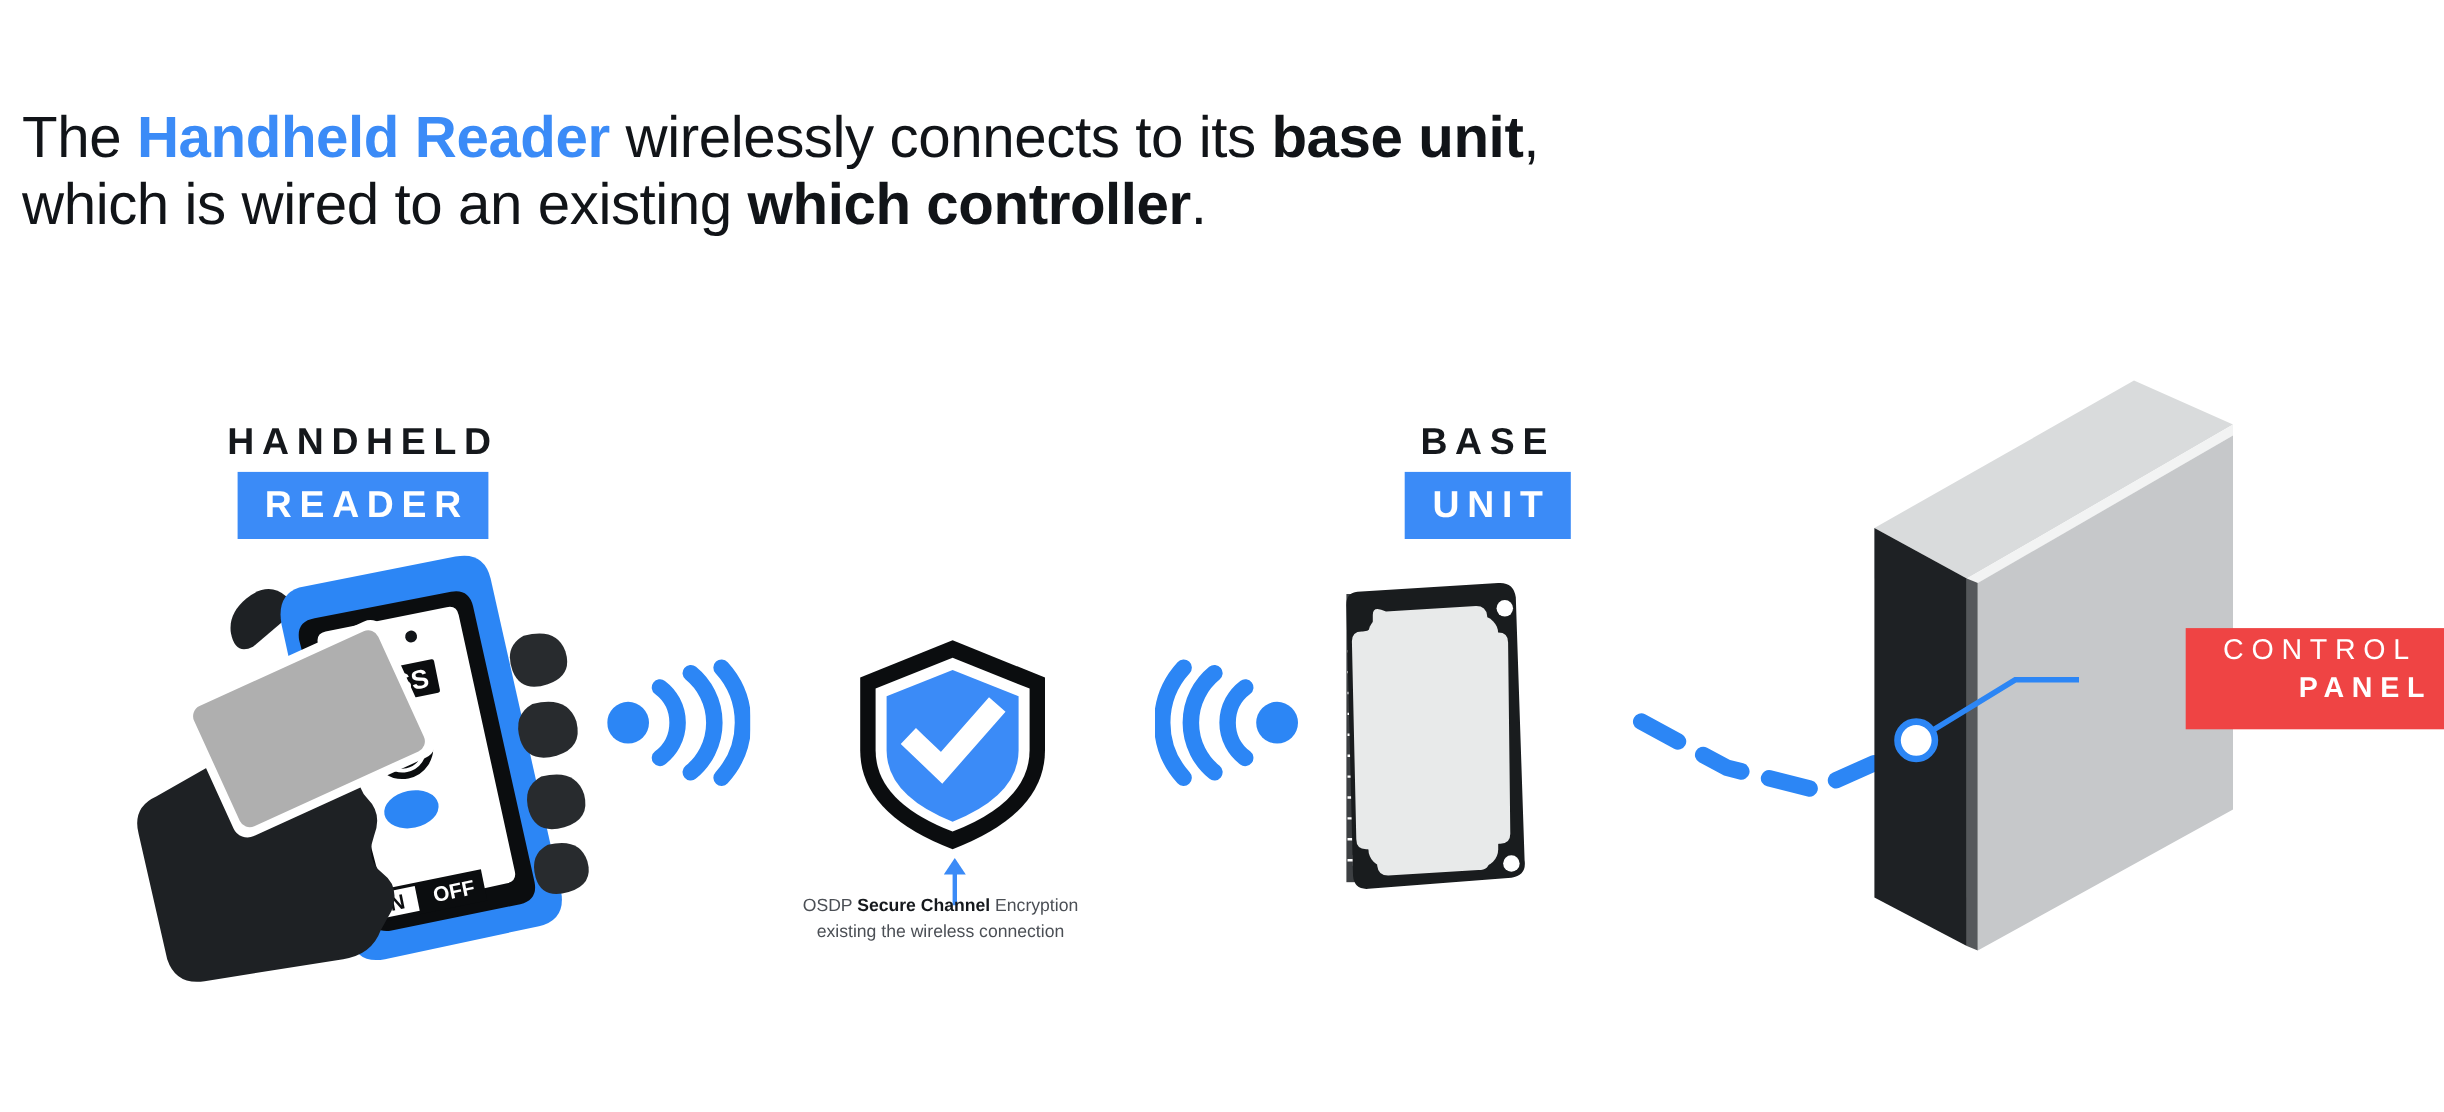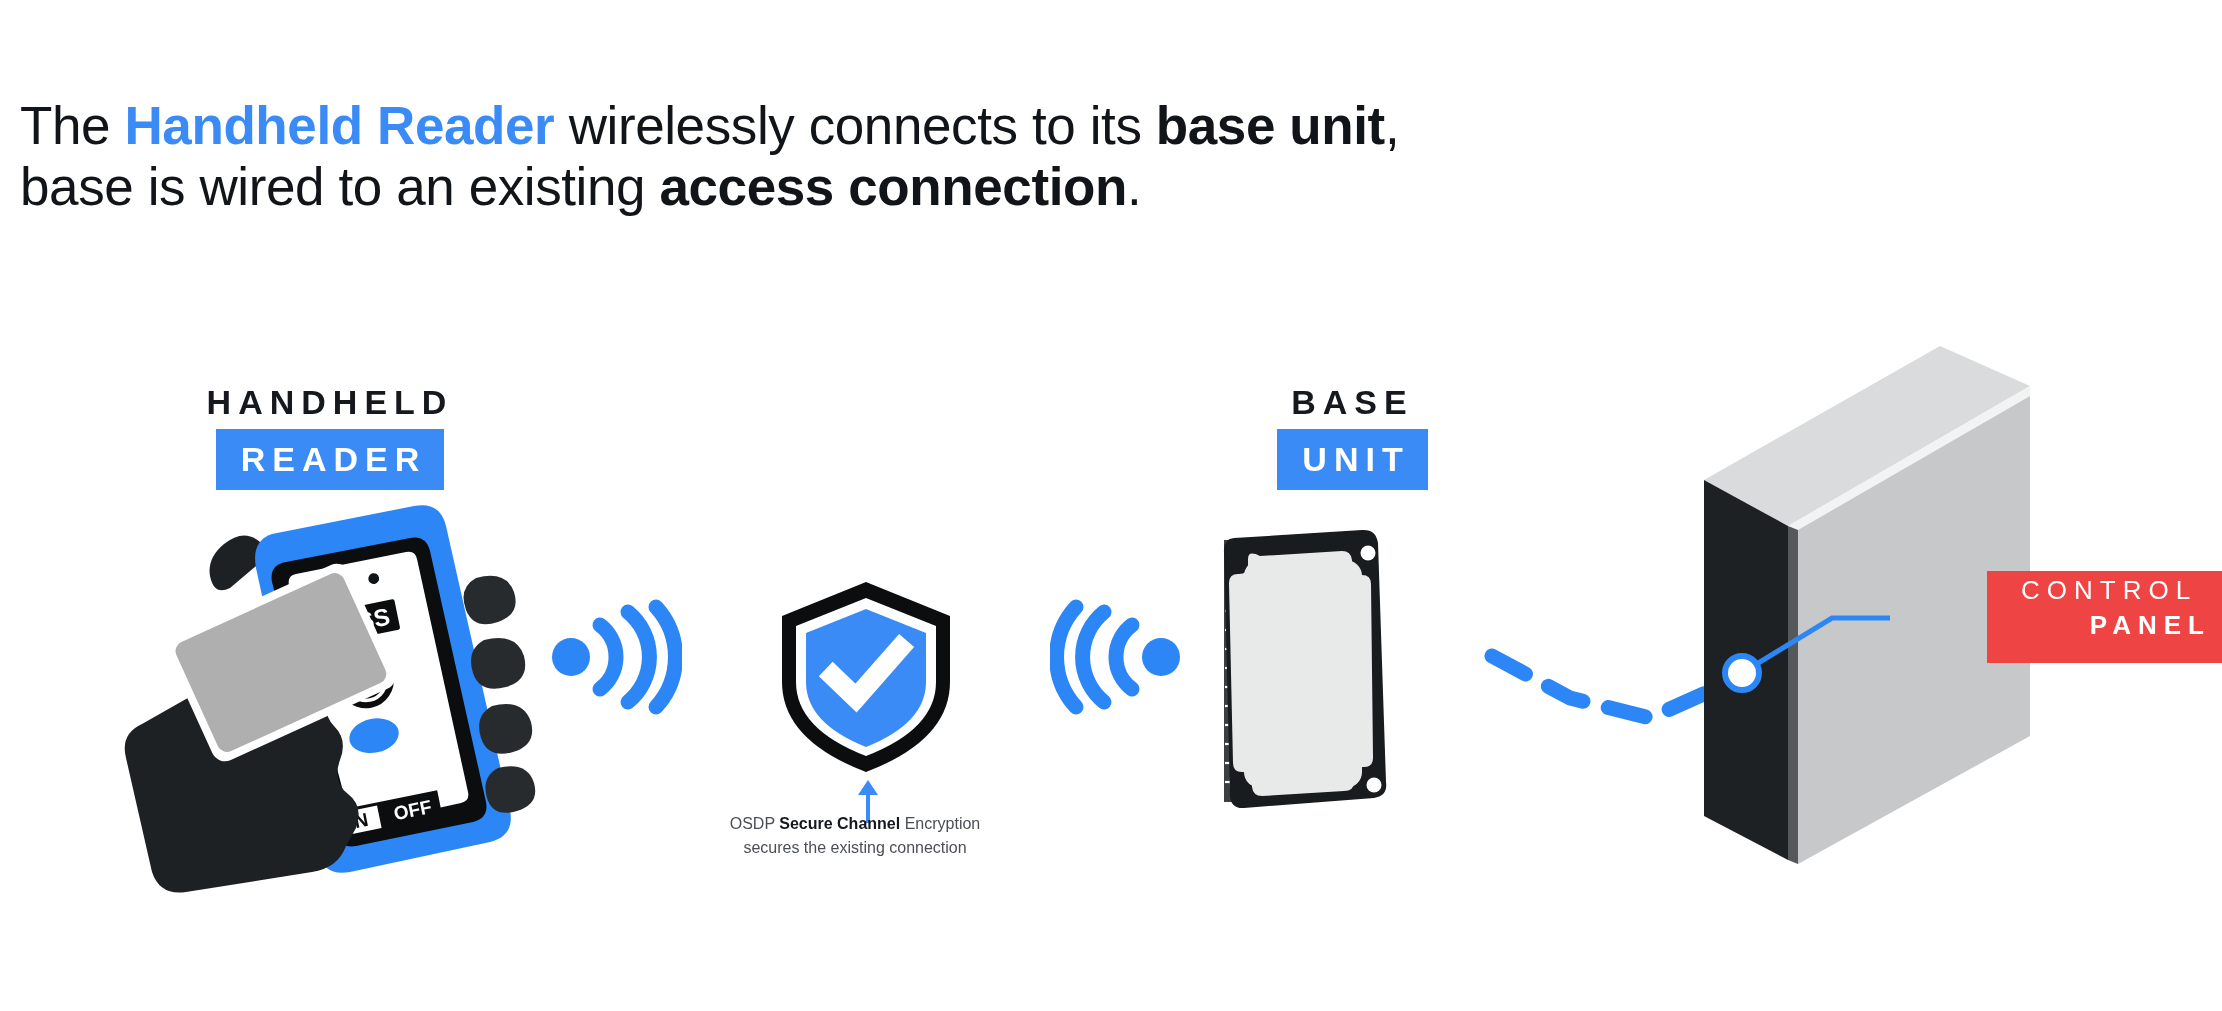--- a/index.html
+++ b/index.html
@@ -77,21 +77,21 @@
 </head>
 <body>
 
 <div id="stage">
 
   <div class="headline">
     <div>
       <span>The </span><span class="accent">Handheld Reader</span><span> wirelessly connects to its </span><span class="b">base unit</span><span>,</span>
     </div>
     <div>
-      <span>base is wired to an existing </span><span class="b">access connection</span><span>.</span>
+      <span>which is wired to an existing </span><span class="b">which controller</span><span>.</span>
     </div>
   </div>
 
   <div class="badge-block" id="badge-base">
     <div class="badge-top">BASE</div>
     <div class="badge-bot">UNIT</div>
   </div>
 
   <div class="badge-block" id="badge-handheld">
     <div class="badge-top">HANDHELD</div>
@@ -185,21 +185,21 @@
 
   <svg class="abs" style="left:848px;top:778px;" width="40" height="46" viewBox="0 0 40 46">
     <line x1="20" y1="45" x2="20" y2="10" stroke="#3B8BF7" stroke-width="4"></line>
     <path d="M20 2 L30 17 L10 17 Z" fill="#3B8BF7"></path>
   </svg>
 
   <div class="osdp-caption">
     <div>
       <span>OSDP </span><span class="b">Secure Channel</span><span> Encryption</span>
     </div>
-    <div>secures the existing connection</div>
+    <div>existing the wireless connection</div>
   </div>
 
   <svg class="abs" style="left:1050px;top:598px;" width="130" height="118" viewBox="0 0 130 118">
     <circle cx="111" cy="59" r="19" fill="#2C86F5"></circle>
     <g fill="none" stroke="#2C86F5" stroke-width="15" stroke-linecap="round">
       <path d="M82 27 a40 40 0 0 0 0 64"></path>
       <path d="M54 14 a58 58 0 0 0 0 90"></path>
       <path d="M26 9 a74 74 0 0 0 0 100"></path>
     </g>
   </svg>

